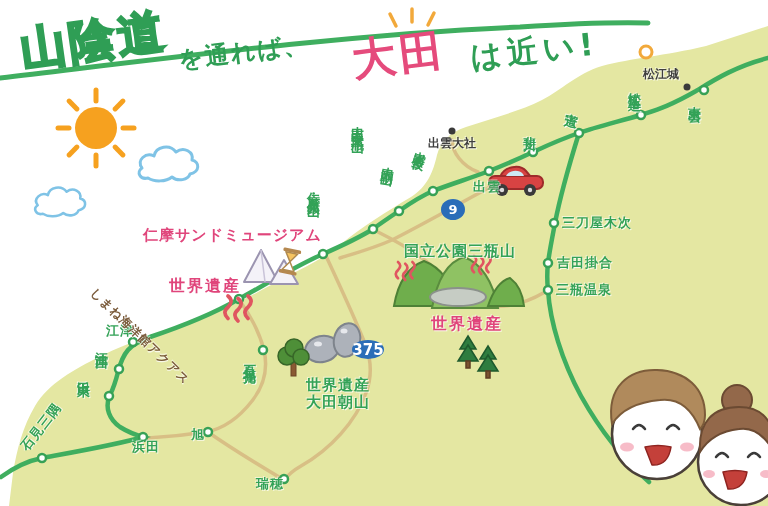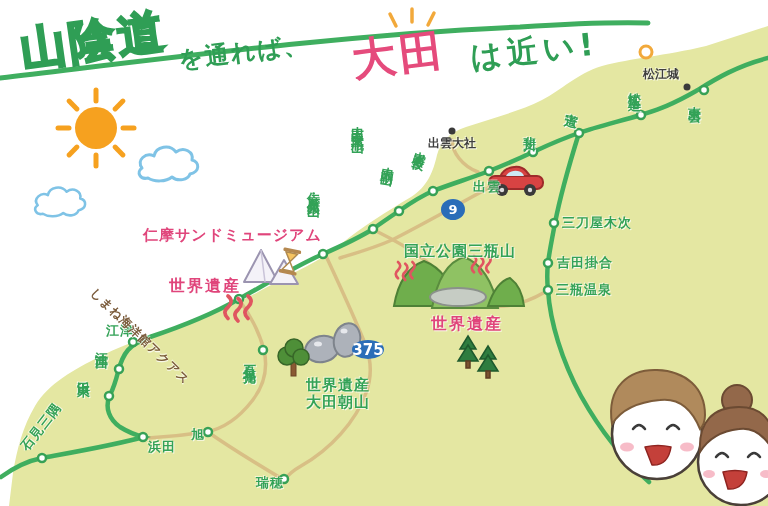--- a/index.html
+++ b/index.html
@@ -222,25 +222,25 @@
   <div class="lbl v" style="left:416px; top:142px; transform:rotate(14deg);">出雲多伎</div>
   <div class="lbl v" style="left:383px; top:157px; transform:rotate(9deg);">大田朝山</div>
   <div class="lbl v" style="left:351px; top:116px;">大田中央・三瓶山</div>
   <div class="lbl v" style="left:307px; top:182px;">仁摩・石見銀山</div>
   <div class="lbl" style="left:562px; top:216px;">三刀屋木次</div>
   <div class="lbl" style="left:557px; top:256px;">吉田掛合</div>
   <div class="lbl" style="left:556px; top:283px;">三瓶温泉</div>
   <div class="lbl" style="left:106px; top:324px;">江津</div>
   <div class="lbl v" style="left:95px; top:342px;">江津西</div>
   <div class="lbl v" style="left:77px; top:370px;">浜田東</div>
-  <div class="lbl" style="left:116px; top:440px;padding-left:32px;">浜田</div>
+  <div class="lbl" style="left:100px; top:440px;padding-left:32px;">浜田</div>
   <div class="lbl" style="left:24px; top:442px; transform:rotate(-52deg); transform-origin:0 50%;">石見三隅</div>
   <div class="lbl v" style="left:243px; top:354px;">石見福光</div>
   <div class="lbl" style="left:191px; top:428px;">旭</div>
-  <div class="lbl" style="left:256px; top:477px;font-family:Liberation Mono, monospace;">瑞穂</div>
+  <div class="lbl" style="left:256px; top:477px;">瑞穂</div>
 
   <div class="lbl dark" style="left:643px; top:68px;">松江城</div>
   <div class="lbl dark" style="left:428px; top:137px;">出雲大社</div>
   <div class="lbl green-lg" style="left:404px; top:243px;">国立公園三瓶山</div>
   <div class="lbl green-lg center" style="left:306px; top:377px;">
     <div>世界遺産</div>
     <div>大田朝山</div>
   </div>
 
   <div class="lbl pink" style="left:115px; top:227px;margin-left:28px;">仁摩サンドミュージアム</div>

